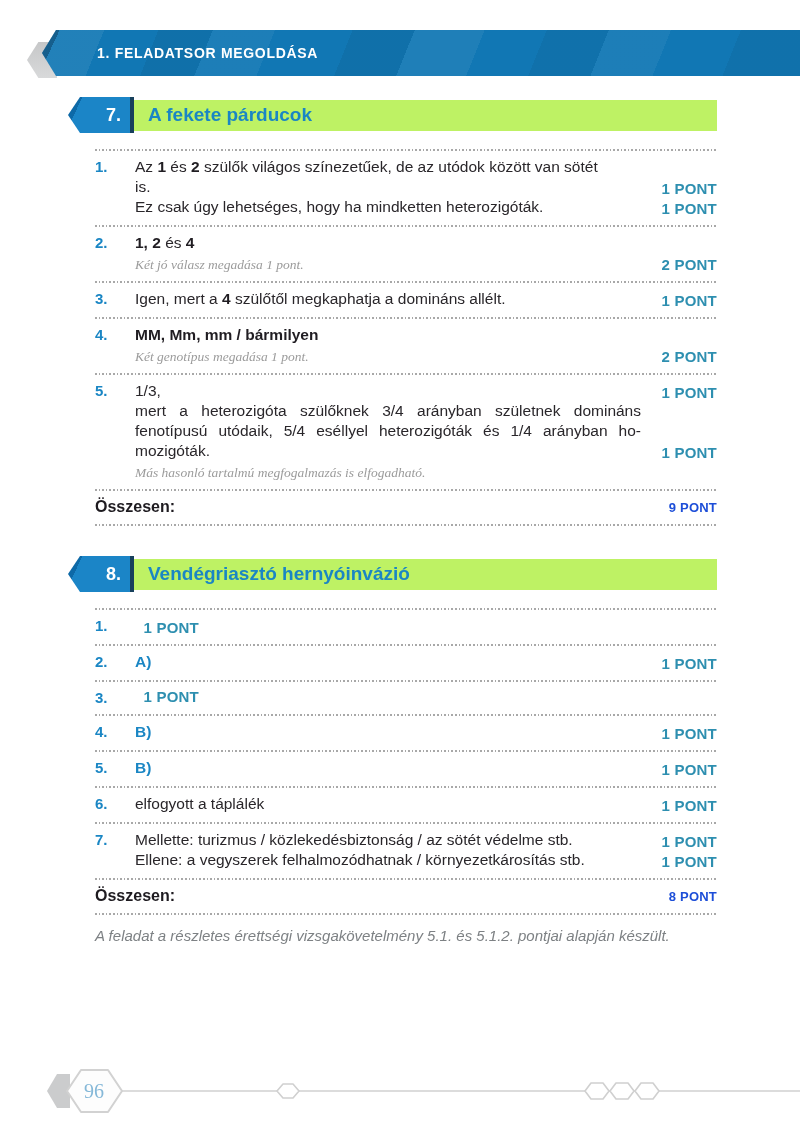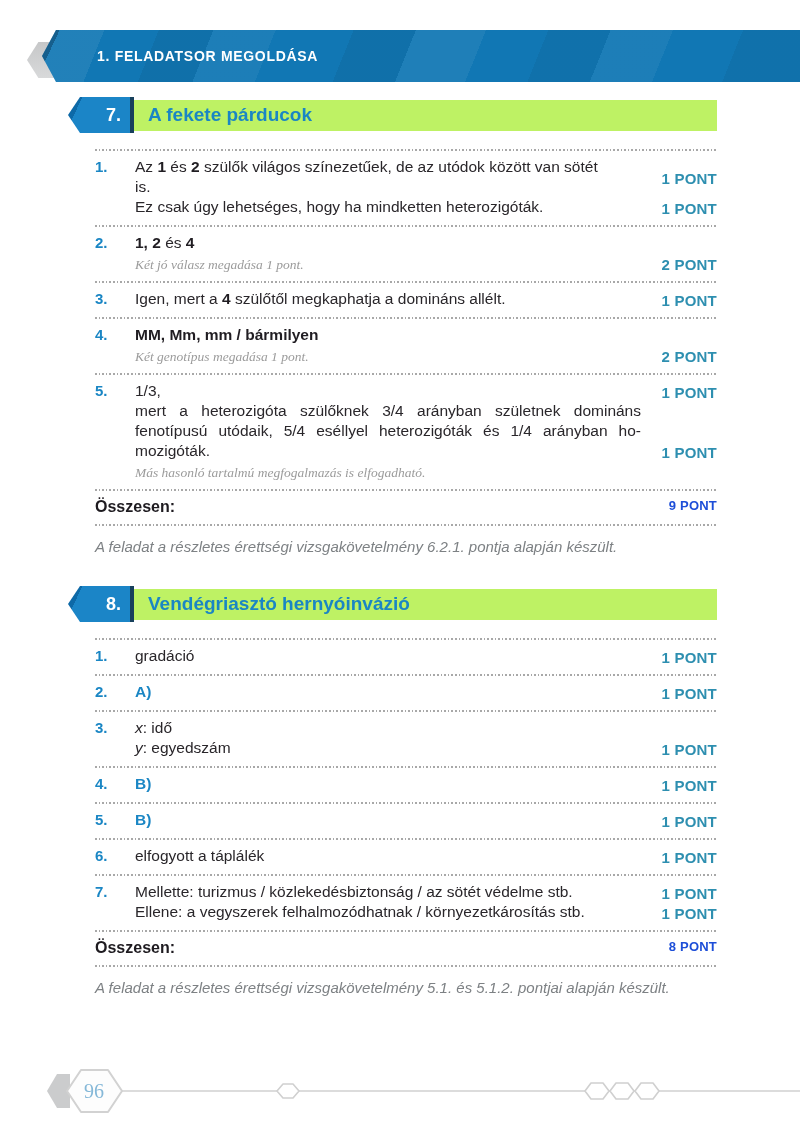--- a/index.html
+++ b/index.html
@@ -10,21 +10,21 @@
   }
 
   
   .topbar-wrap { position:absolute; top:30px; left:0; width:800px; height:52px; }
   .topbar-ghost {
     position:absolute; left:27px; top:12px; width:30px; height:36px;
     background:linear-gradient(180deg,#c6c7c8 0%,#d8d9da 100%);
     clip-path:polygon(38% 0,100% 0,100% 100%,38% 100%,0 50%);
   }
   .topbar {
-    position:absolute; left:42px; top:0; width:758px; height:52px;
+    position:absolute; left:42px; top:0; width:758px; height:46px;
     background-image:
       linear-gradient(115deg, rgba(3,40,68,.38) 0 16px, rgba(0,0,0,0) 16px),
       linear-gradient(112deg,
         rgba(255,255,255,.07) 0 8%, rgba(0,0,0,0) 8% 15%,
         rgba(0,0,0,.06) 15% 22%, rgba(255,255,255,.05) 22% 30%,
         rgba(0,0,0,0) 30% 40%, rgba(0,0,0,.06) 40% 48%,
         rgba(255,255,255,.06) 48% 57%, rgba(0,0,0,0) 57% 65%,
         rgba(0,0,0,.05) 65% 73%, rgba(255,255,255,.05) 73% 81%,
         rgba(0,0,0,0) 81% 90%, rgba(0,0,0,.05) 90% 100%);
     background-color:#1177b4;
@@ -53,35 +53,35 @@
   }
 
   .rows { margin:16px 0 0 95px; width:622px; }
   .dots {
     height:2px;
     background-image:repeating-linear-gradient(to right,#a8a8a8 0 1.5px,transparent 1.5px 3.6px);
   }
   .row { display:flex; padding:6px 0 8px; }
   .num { width:40px; color:#1a86c4; font-weight:700; font-size:15px; padding-top:1px; }
   .content { flex:1; min-width:0; }
-  .lg { display:flex; align-items:center; }
+  .lg { display:flex; align-items:flex-end; }
   .lg.center { align-items:flex-end; }
   .lg-text { flex:1; min-width:0; padding-right:12px; }
   .ln { font-size:15.5px; line-height:20px; }
   .ln b { font-weight:700; color:#201d22; }
   .ln i { font-style:italic; }
   .ln.blue { color:#1a86c4; font-weight:700; }
   .jl { text-align:justify; text-align-last:justify; }
   .note { color:#9b9b9b; font-style:italic; font-size:13.5px; line-height:17px; margin-top:3px;font-family:Liberation Serif, serif; }
   .pt {
     width:64px; flex:0 0 64px; text-align:right;
     color:#2e8fb0; font-weight:700; font-size:15px; letter-spacing:.2px; padding-top:3px;
   }
   .lg.center .pt { padding-top:0; }
-  .total-row { display:flex; justify-content:space-between; align-items:flex-start; padding:7px 0 8px;gap:8px; }
+  .total-row { display:flex; justify-content:space-between; align-items:center; padding:7px 0 8px;gap:8px; }
   .total-label { font-size:16px; font-weight:700; color:#1e1b20; }
   .pt-total { color:#1d4ed8; font-weight:700; font-size:13px; letter-spacing:.2px; }
   .source {
     margin:11px 0 0 95px; width:622px;
     font-style:italic; color:#7d8184; font-size:15px; line-height:19px;
   }
 
   
   .footer-svg { position:absolute; left:0; top:1060px; width:800px; height:62px; }
   .page-num {
@@ -216,42 +216,38 @@
       <div class="dots"></div>
 
       <div class="total-row">
         <div class="total-label">Összesen:</div>
         <div class="pt-total">9 PONT</div>
       </div>
 
       <div class="dots"></div>
     </div>
 
-    <div class="source">A feladat a részletes érettségi vizsgakövetelmény 6.2.1. pontja alapján készült.</div>
 
     <div class="sec-header second">
       <div class="sec-badge">
           <span>8.</span>
         </div>
       <div class="sec-edge"></div>
       <div class="sec-bar">
           <span>Vendégriasztó hernyóinvázió</span>
         </div>
     </div>
 
     <div class="rows">
       <div class="dots"></div>
 
       <div class="row">
         <div class="num">1.</div>
         <div class="content">
           <div class="lg">
-            <div class="lg-text">
-                <div class="ln">gradáció</div>
-              </div>
             <div class="pt">1 PONT</div>
           </div>
         </div>
       </div>
 
       <div class="dots"></div>
 
       <div class="row">
         <div class="num">2.</div>
         <div class="content">
@@ -263,24 +259,20 @@
           </div>
         </div>
       </div>
 
       <div class="dots"></div>
 
       <div class="row">
         <div class="num">3.</div>
         <div class="content">
           <div class="lg center">
-            <div class="lg-text">
-              <div class="ln"><i>x</i><span>: idő</span></div>
-              <div class="ln"><i>y</i><span>: egyedszám</span></div>
-            </div>
             <div class="pt">1 PONT</div>
           </div>
         </div>
       </div>
 
       <div class="dots"></div>
 
       <div class="row">
         <div class="num">4.</div>
         <div class="content">

